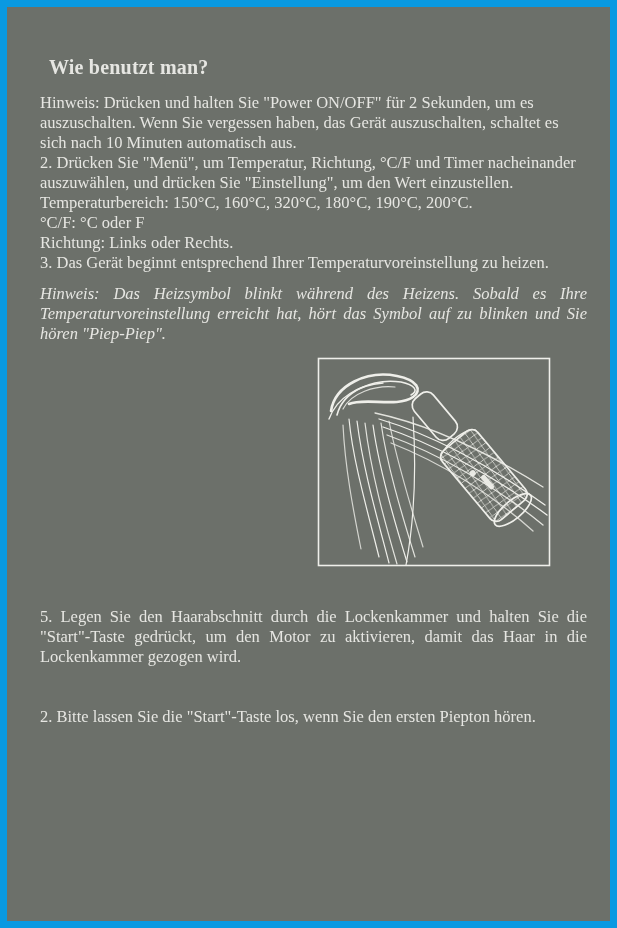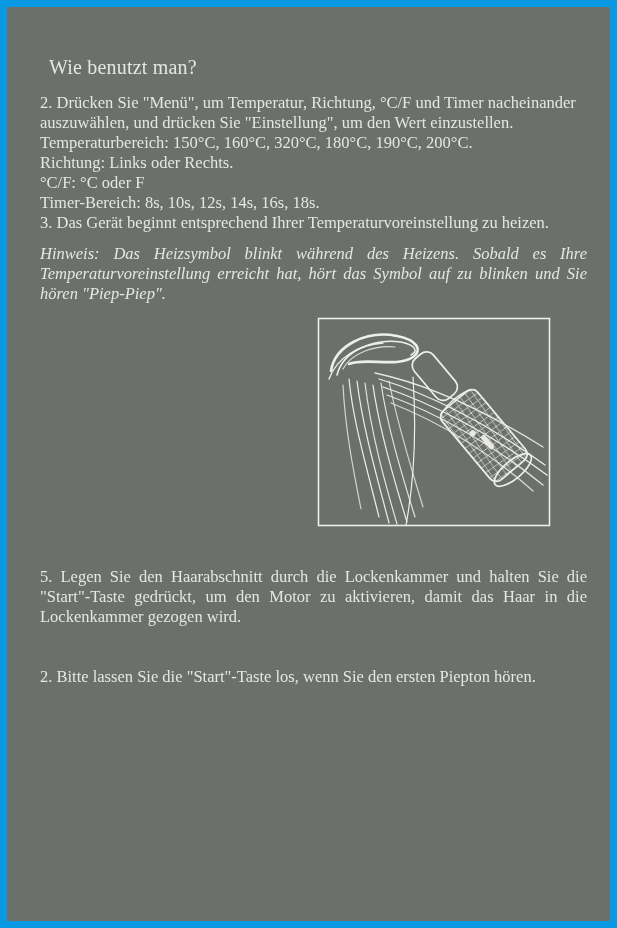--- a/index.html
+++ b/index.html
@@ -13,21 +13,21 @@
     font-family: "Liberation Serif", "DejaVu Serif", serif;
     color: var(--text, #e6e6e2);
     font-size: 16.5px;
     line-height: 20px;
     overflow: hidden;
     position: relative;
   }
   .title {
     font-size: 20px;
     line-height: 24px;
-    font-weight: normal;
+    font-weight: bold;
     margin: 0 0 14px 9px;
     letter-spacing: 0.2px;
   }
   .seg { margin: 0; }
   .justify { text-align: justify; margin-top: 40px; }
   .gap { margin-top: 11px; font-style: italic; }
   figure.fig {
     margin: 13px 36px 12px auto;
     width: 234px;
     height: 210px;
@@ -35,25 +35,25 @@
   }
   figure.fig svg { display: block; }
 </style>
 </head>
 <body>
 
 <div class="page">
 
   <h1 class="title">Wie benutzt man?</h1>
 
+  <p class="seg">Hinweis: Drücken und halten Sie "Power ON/OFF" für 2 Sekunden, um es auszuschalten. Wenn Sie vergessen haben, das Gerät auszuschalten, schaltet es sich nach 10 Minuten automatisch aus.</p>
   <p class="seg">2. Drücken Sie "Menü", um Temperatur, Richtung, °C/F und Timer nacheinander auszuwählen, und drücken Sie "Einstellung", um den Wert einzustellen.</p>
   <p class="seg">Temperaturbereich: 150°C, 160°C, 320°C, 180°C, 190°C, 200°C.</p>
+  <p class="seg">°C/F: °C oder F</p>
   <p class="seg">Richtung: Links oder Rechts.</p>
-  <p class="seg">°C/F: °C oder F</p>
-  <p class="seg">Timer-Bereich: 8s, 10s, 12s, 14s, 16s, 18s.</p>
   <p class="seg">3. Das Gerät beginnt entsprechend Ihrer Temperaturvoreinstellung zu heizen.</p>
 
   <p class="seg justify gap">Hinweis: Das Heizsymbol blinkt während des Heizens. Sobald es Ihre Temperaturvoreinstellung erreicht hat, hört das Symbol auf zu blinken und Sie hören "Piep-Piep".</p>
 
 
   <figure class="fig">
     <svg width="234" height="210" viewBox="0 0 234 210" xmlns="http://www.w3.org/2000/svg">
       <defs>
         <pattern id="mesh" width="9" height="9" patternUnits="userSpaceOnUse" patternTransform="rotate(-40 0 0)">
           <path d="M0,0 L9,9 M9,0 L0,9" stroke="#efefea" stroke-width="0.9" opacity="0.8" fill="none"></path>

